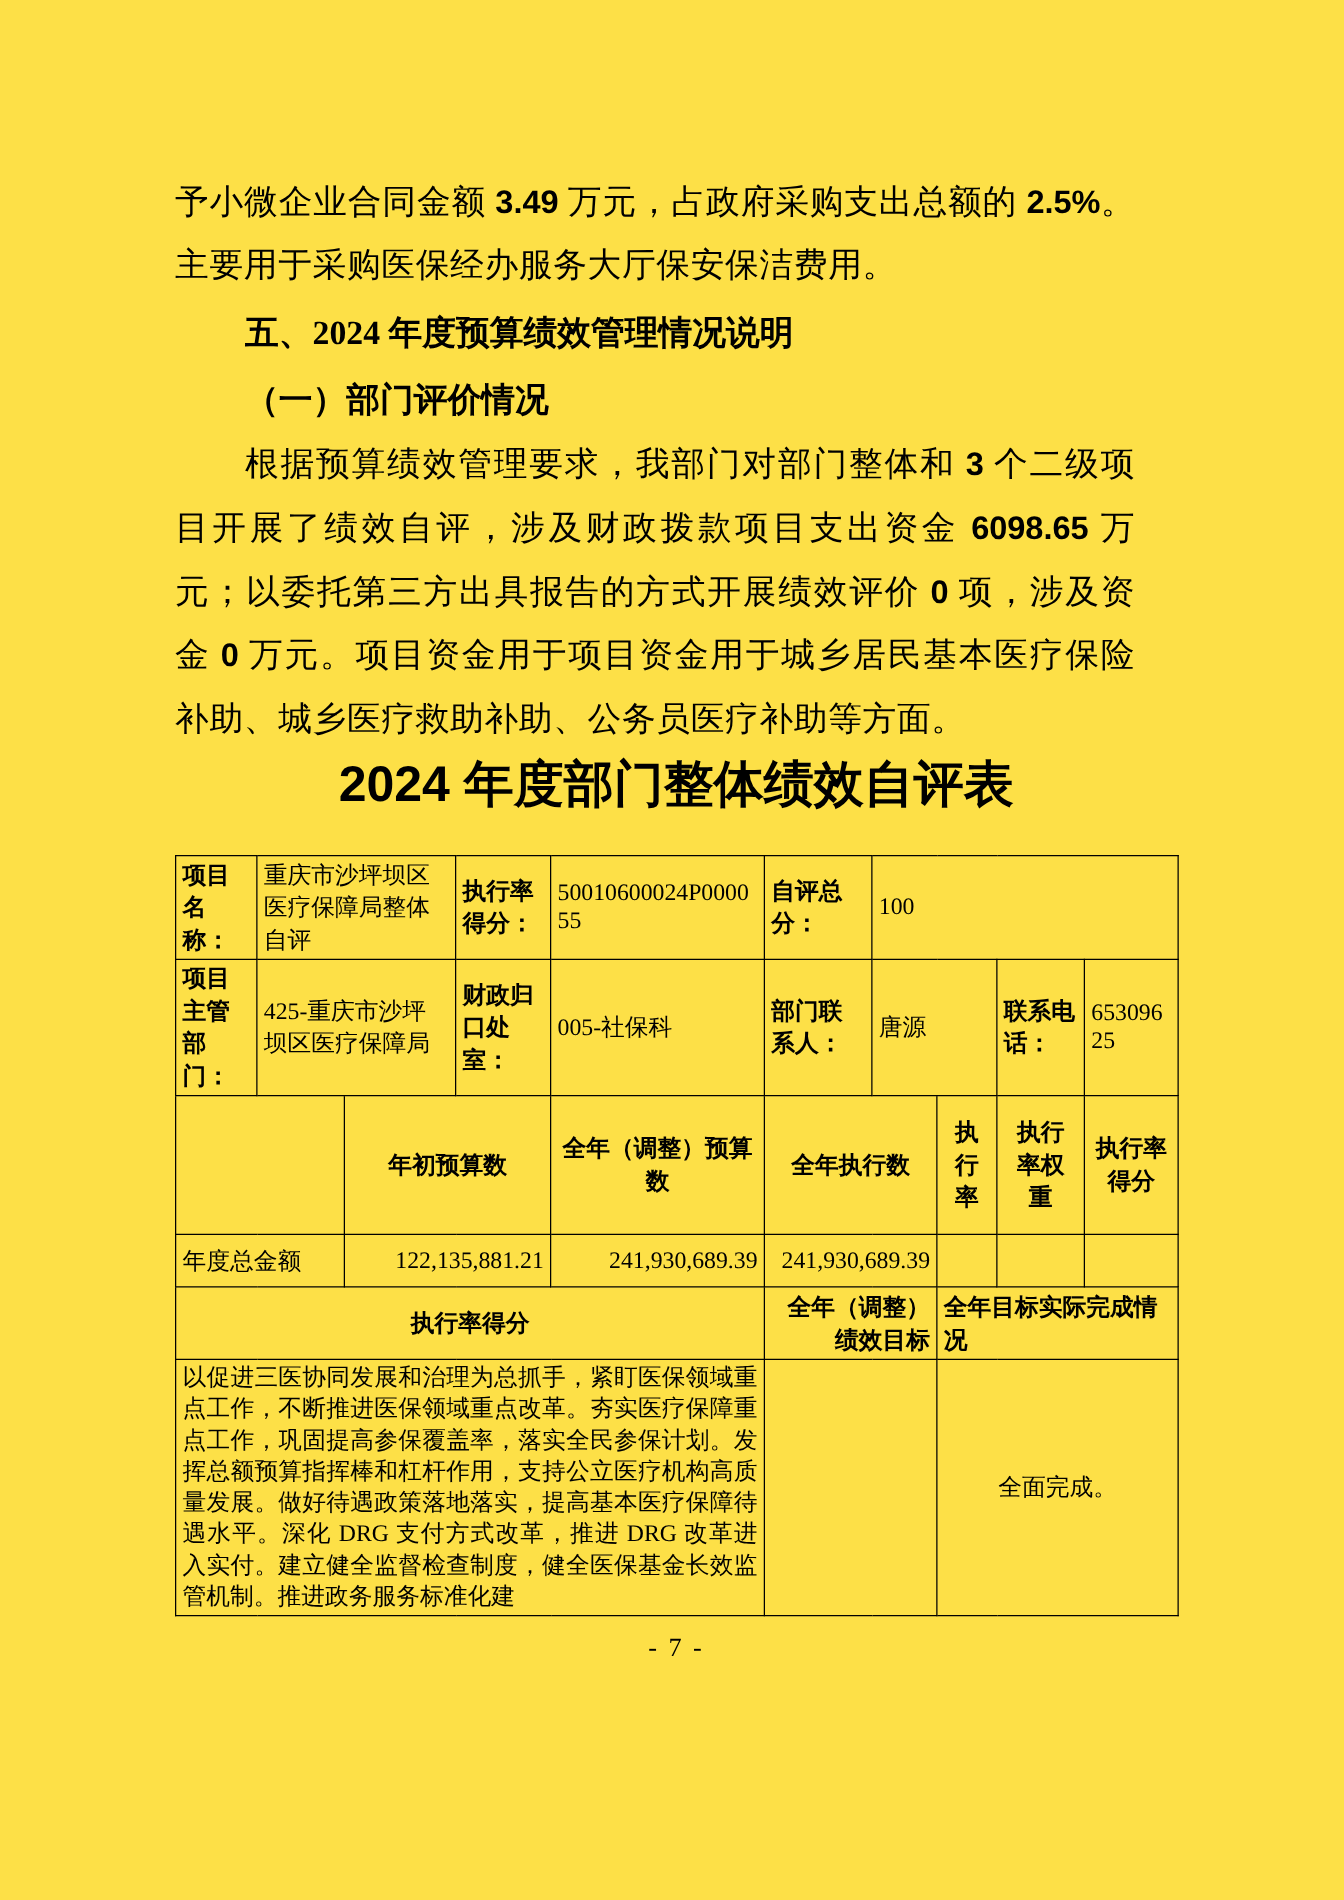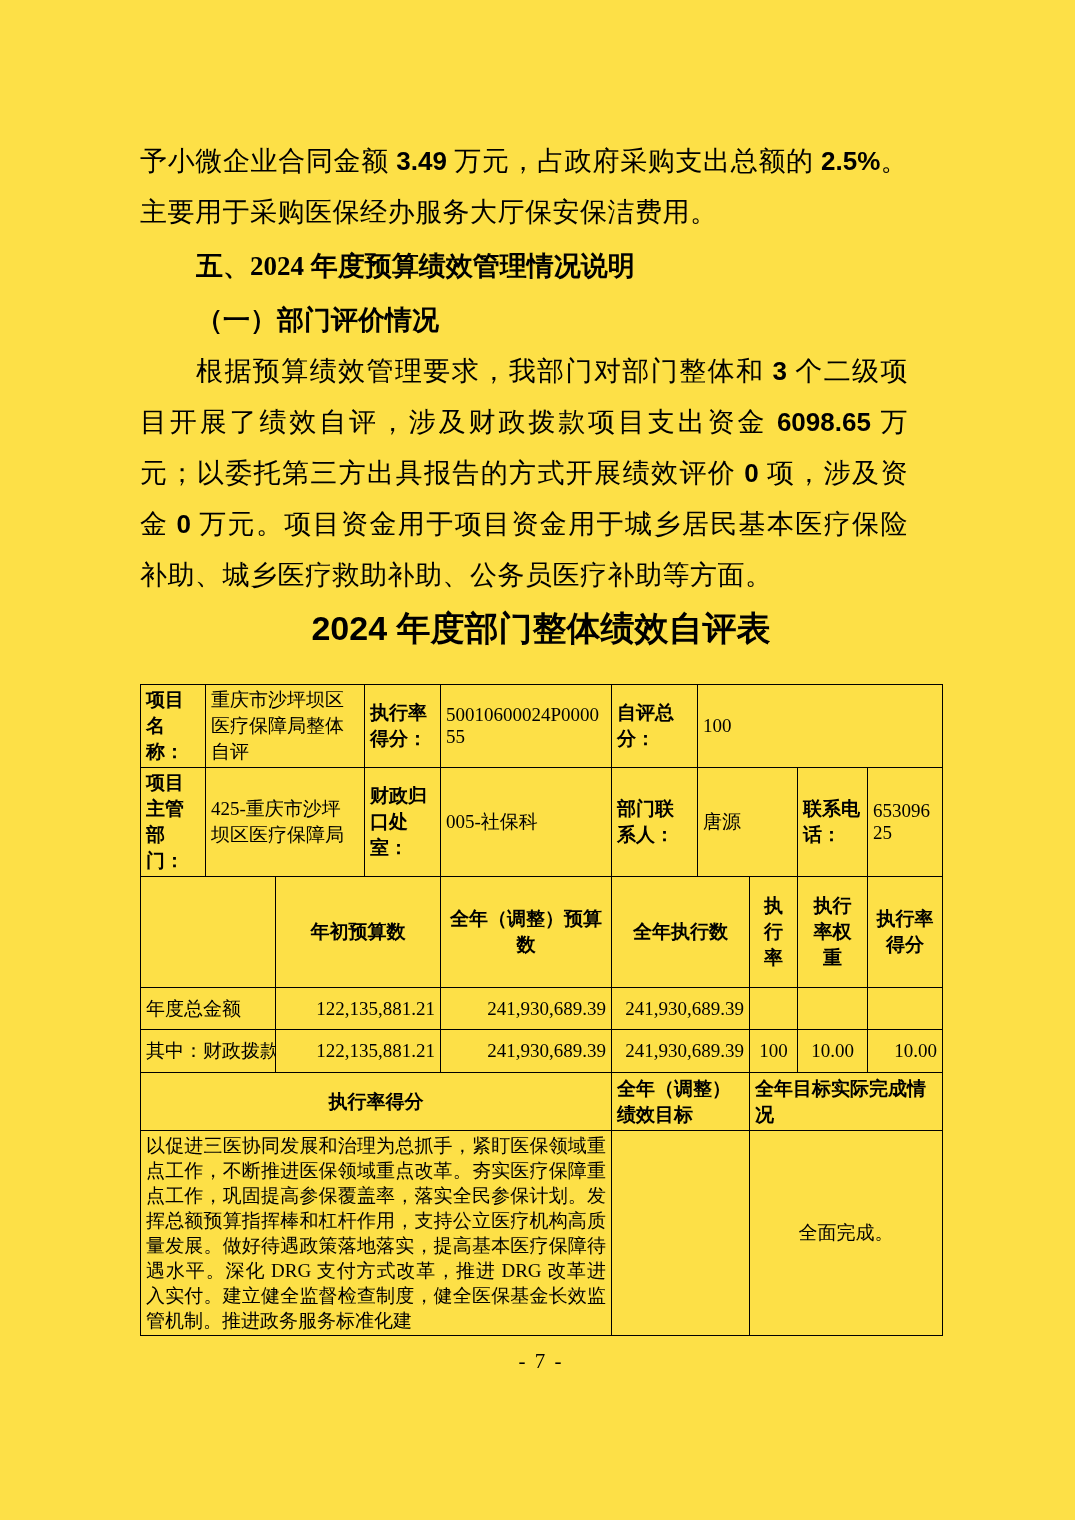--- a/index.html
+++ b/index.html
@@ -38,21 +38,21 @@
     width: 768px;
     font-size: 27px;
     font-weight: 700;
     line-height: 52px;
     text-indent: 56px;
     margin-top: 2px;
   }
   .table-title {
     width: 802px;
     margin-top: 6px;
-    font-size: 34px;
+    font-size: 40px;
     font-weight: 700;
     line-height: 42px;
     text-align: center;
     font-family: "Liberation Sans", "DejaVu Sans", sans-serif;
   }
   table.selfeval {
     margin-top: 35px;
     width: 802px;
     border-collapse: collapse;
     table-layout: fixed;
@@ -62,21 +62,21 @@
     border: 1px solid #000000;
     padding: 2px 5px;
     vertical-align: middle;
     overflow: hidden;
   }
   td.lbl { font-weight: 700; padding: 2px 4px; }
   td.val { padding: 2px 7px; }
   td.brk { word-break: break-all; }
   td.section-hdr { font-weight: 700; text-align: center; }
   td.col-hdr { font-weight: 700; text-align: center; padding: 2px 6px; }
-  td.col-hdr-adj { font-weight: 700; text-align: left; padding: 2px 1px; }
+  td.col-hdr-adj { font-weight: 700; text-align: right; padding: 2px 1px; }
   td.col-hdr-done { font-weight: 700; padding: 2px 8px; }
   td.row-label { padding: 2px 2px 2px 6px; white-space: nowrap; }
   td.money { text-align: right; padding: 2px 11px 2px 2px; }
   td.ctr { text-align: center; }
   td.rgt { text-align: right; padding-right: 7px; }
   td.target-text {
     vertical-align: top;
     text-align: justify;
     line-height: 25px;
     padding: 5px 8px;
@@ -159,29 +159,20 @@
       <tr style="height:42px">
         <td class="row-label" colspan="2">年度总金额</td>
         <td class="money" colspan="2">122,135,881.21</td>
         <td class="money">241,930,689.39</td>
         <td class="money" colspan="2">241,930,689.39</td>
         <td class="ctr"></td>
         <td class="ctr"></td>
         <td class="rgt"></td>
       </tr>
 
-      <tr style="height:43px">
-        <td class="row-label" colspan="2">其中：财政拨款</td>
-        <td class="money" colspan="2">122,135,881.21</td>
-        <td class="money">241,930,689.39</td>
-        <td class="money" colspan="2">241,930,689.39</td>
-        <td class="ctr">100</td>
-        <td class="ctr">10.00</td>
-        <td class="rgt">10.00</td>
-      </tr>
 
 
 
       <tr style="height:58px">
         <td class="col-hdr" colspan="5">执行率得分</td>
         <td class="col-hdr-adj" colspan="2">全年（调整）绩效目标</td>
         <td class="col-hdr-done" colspan="3">全年目标实际完成情况</td>
       </tr>
 
       <tr style="height:202px">

